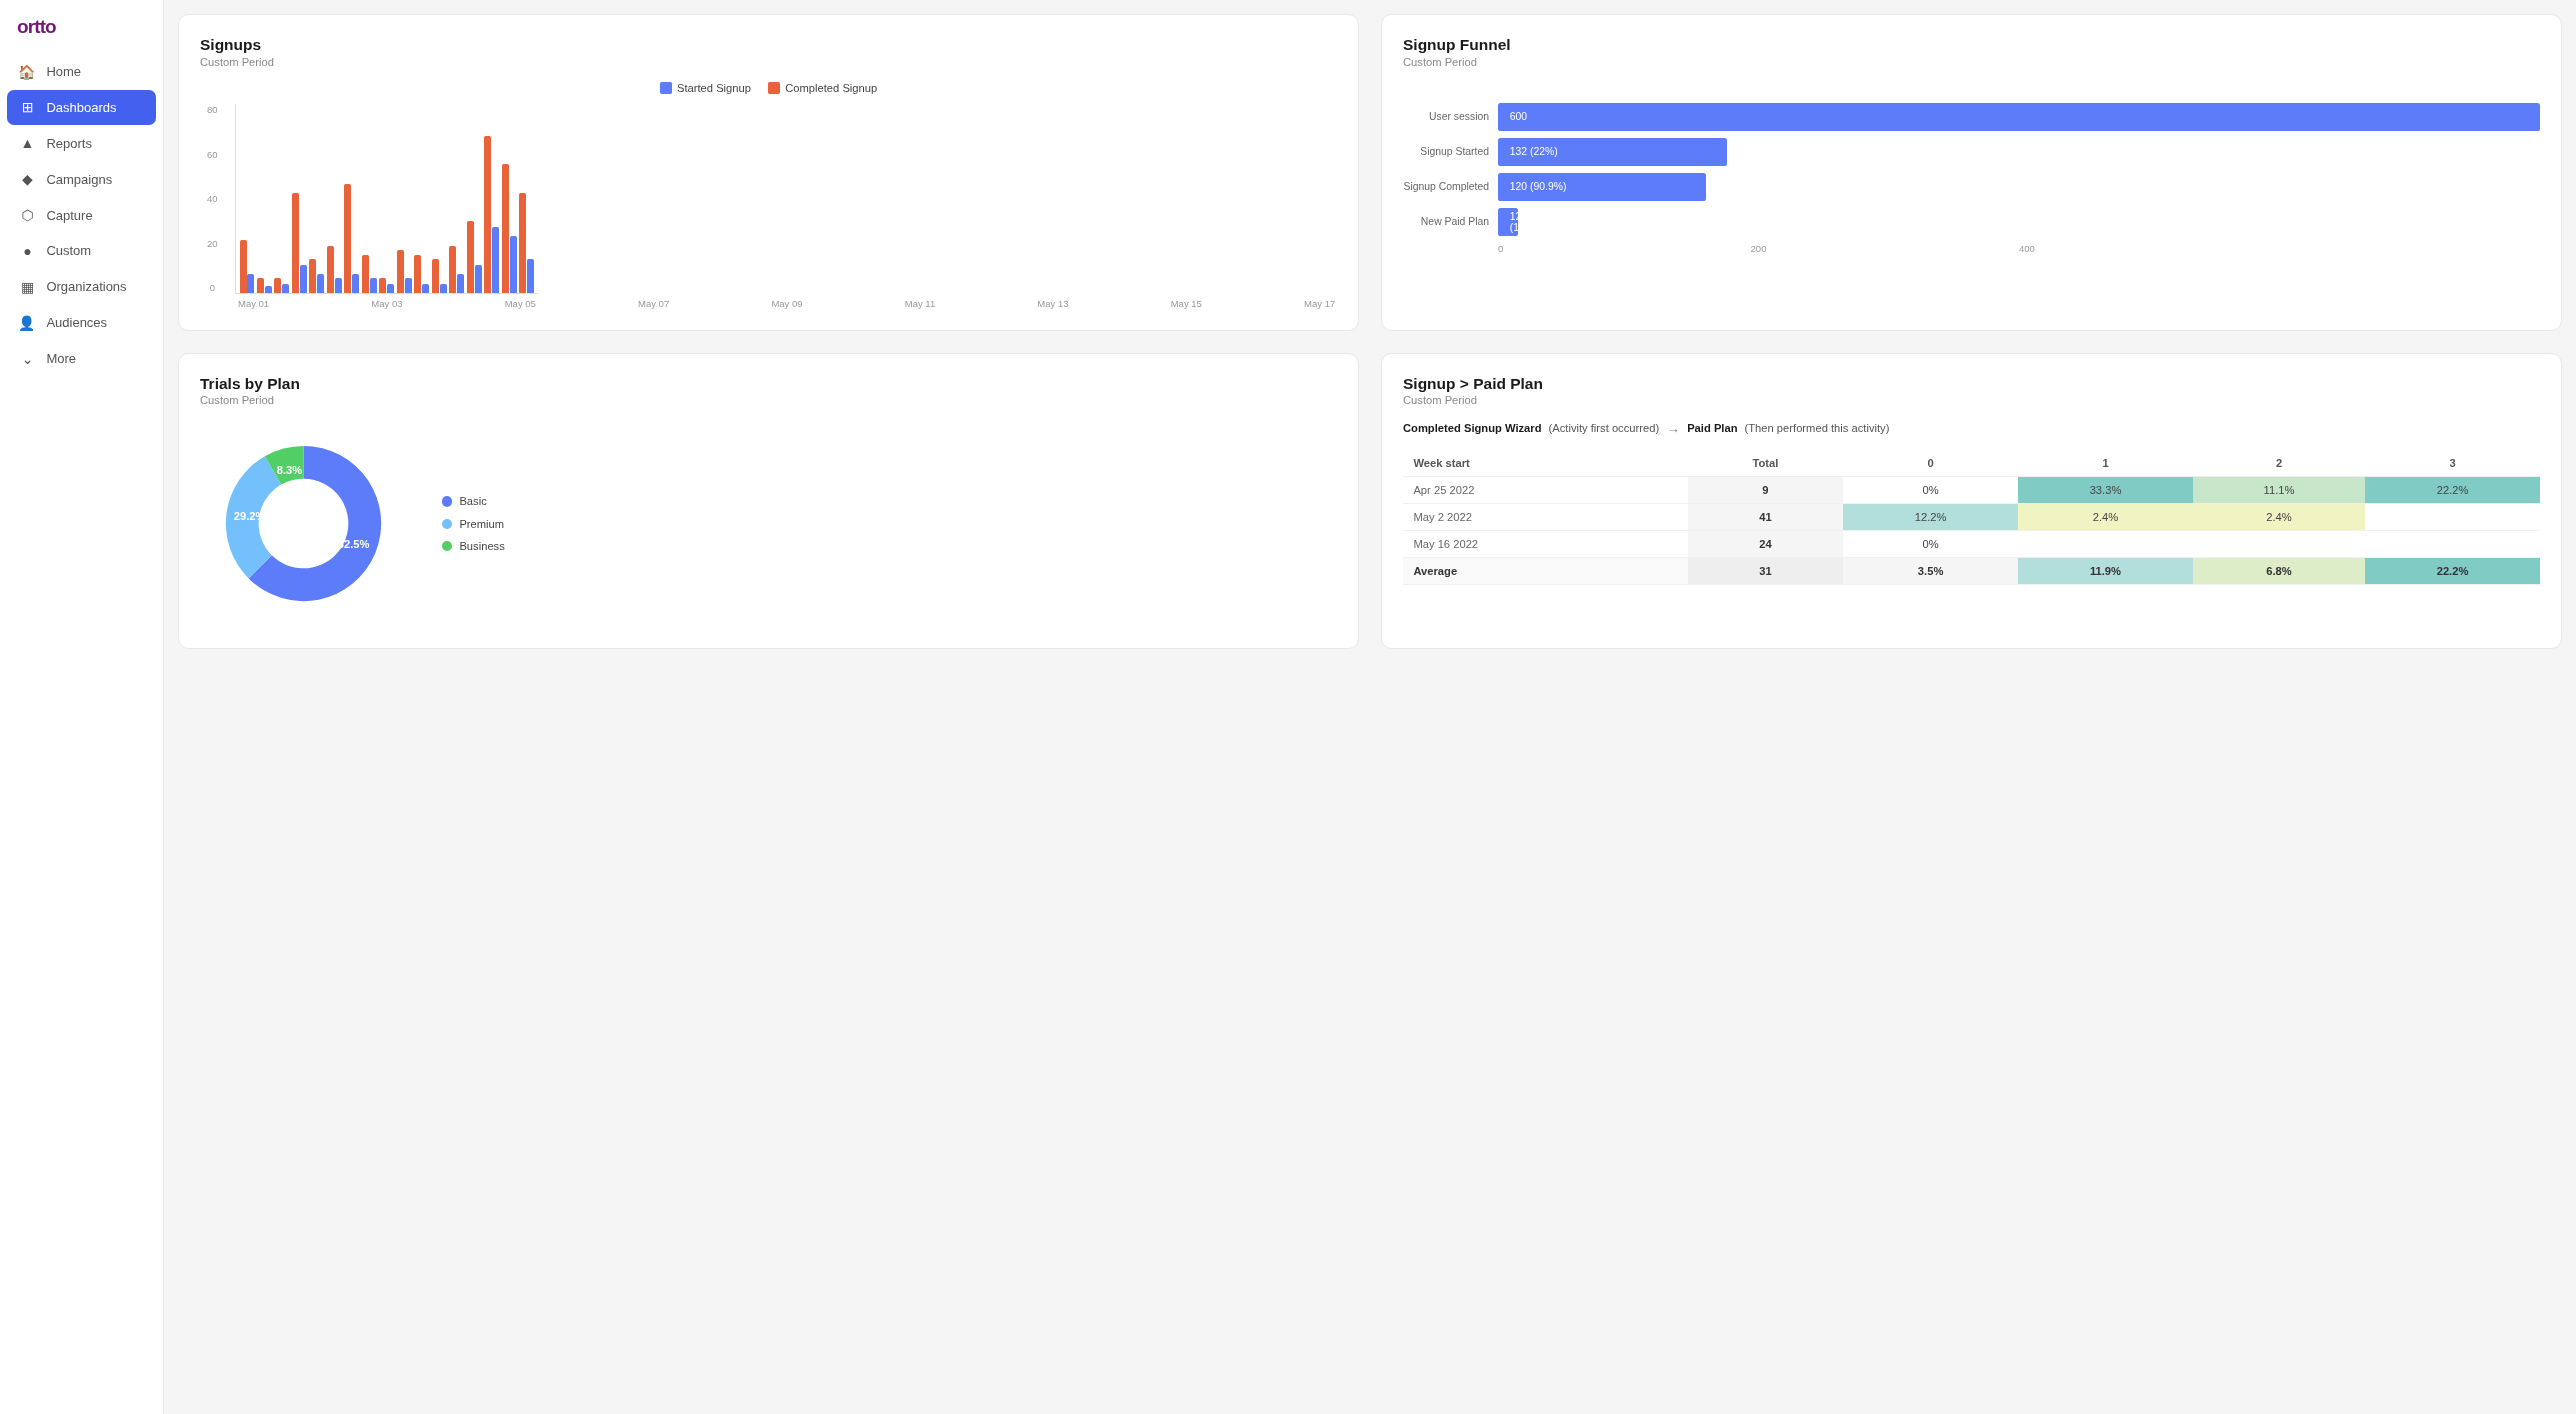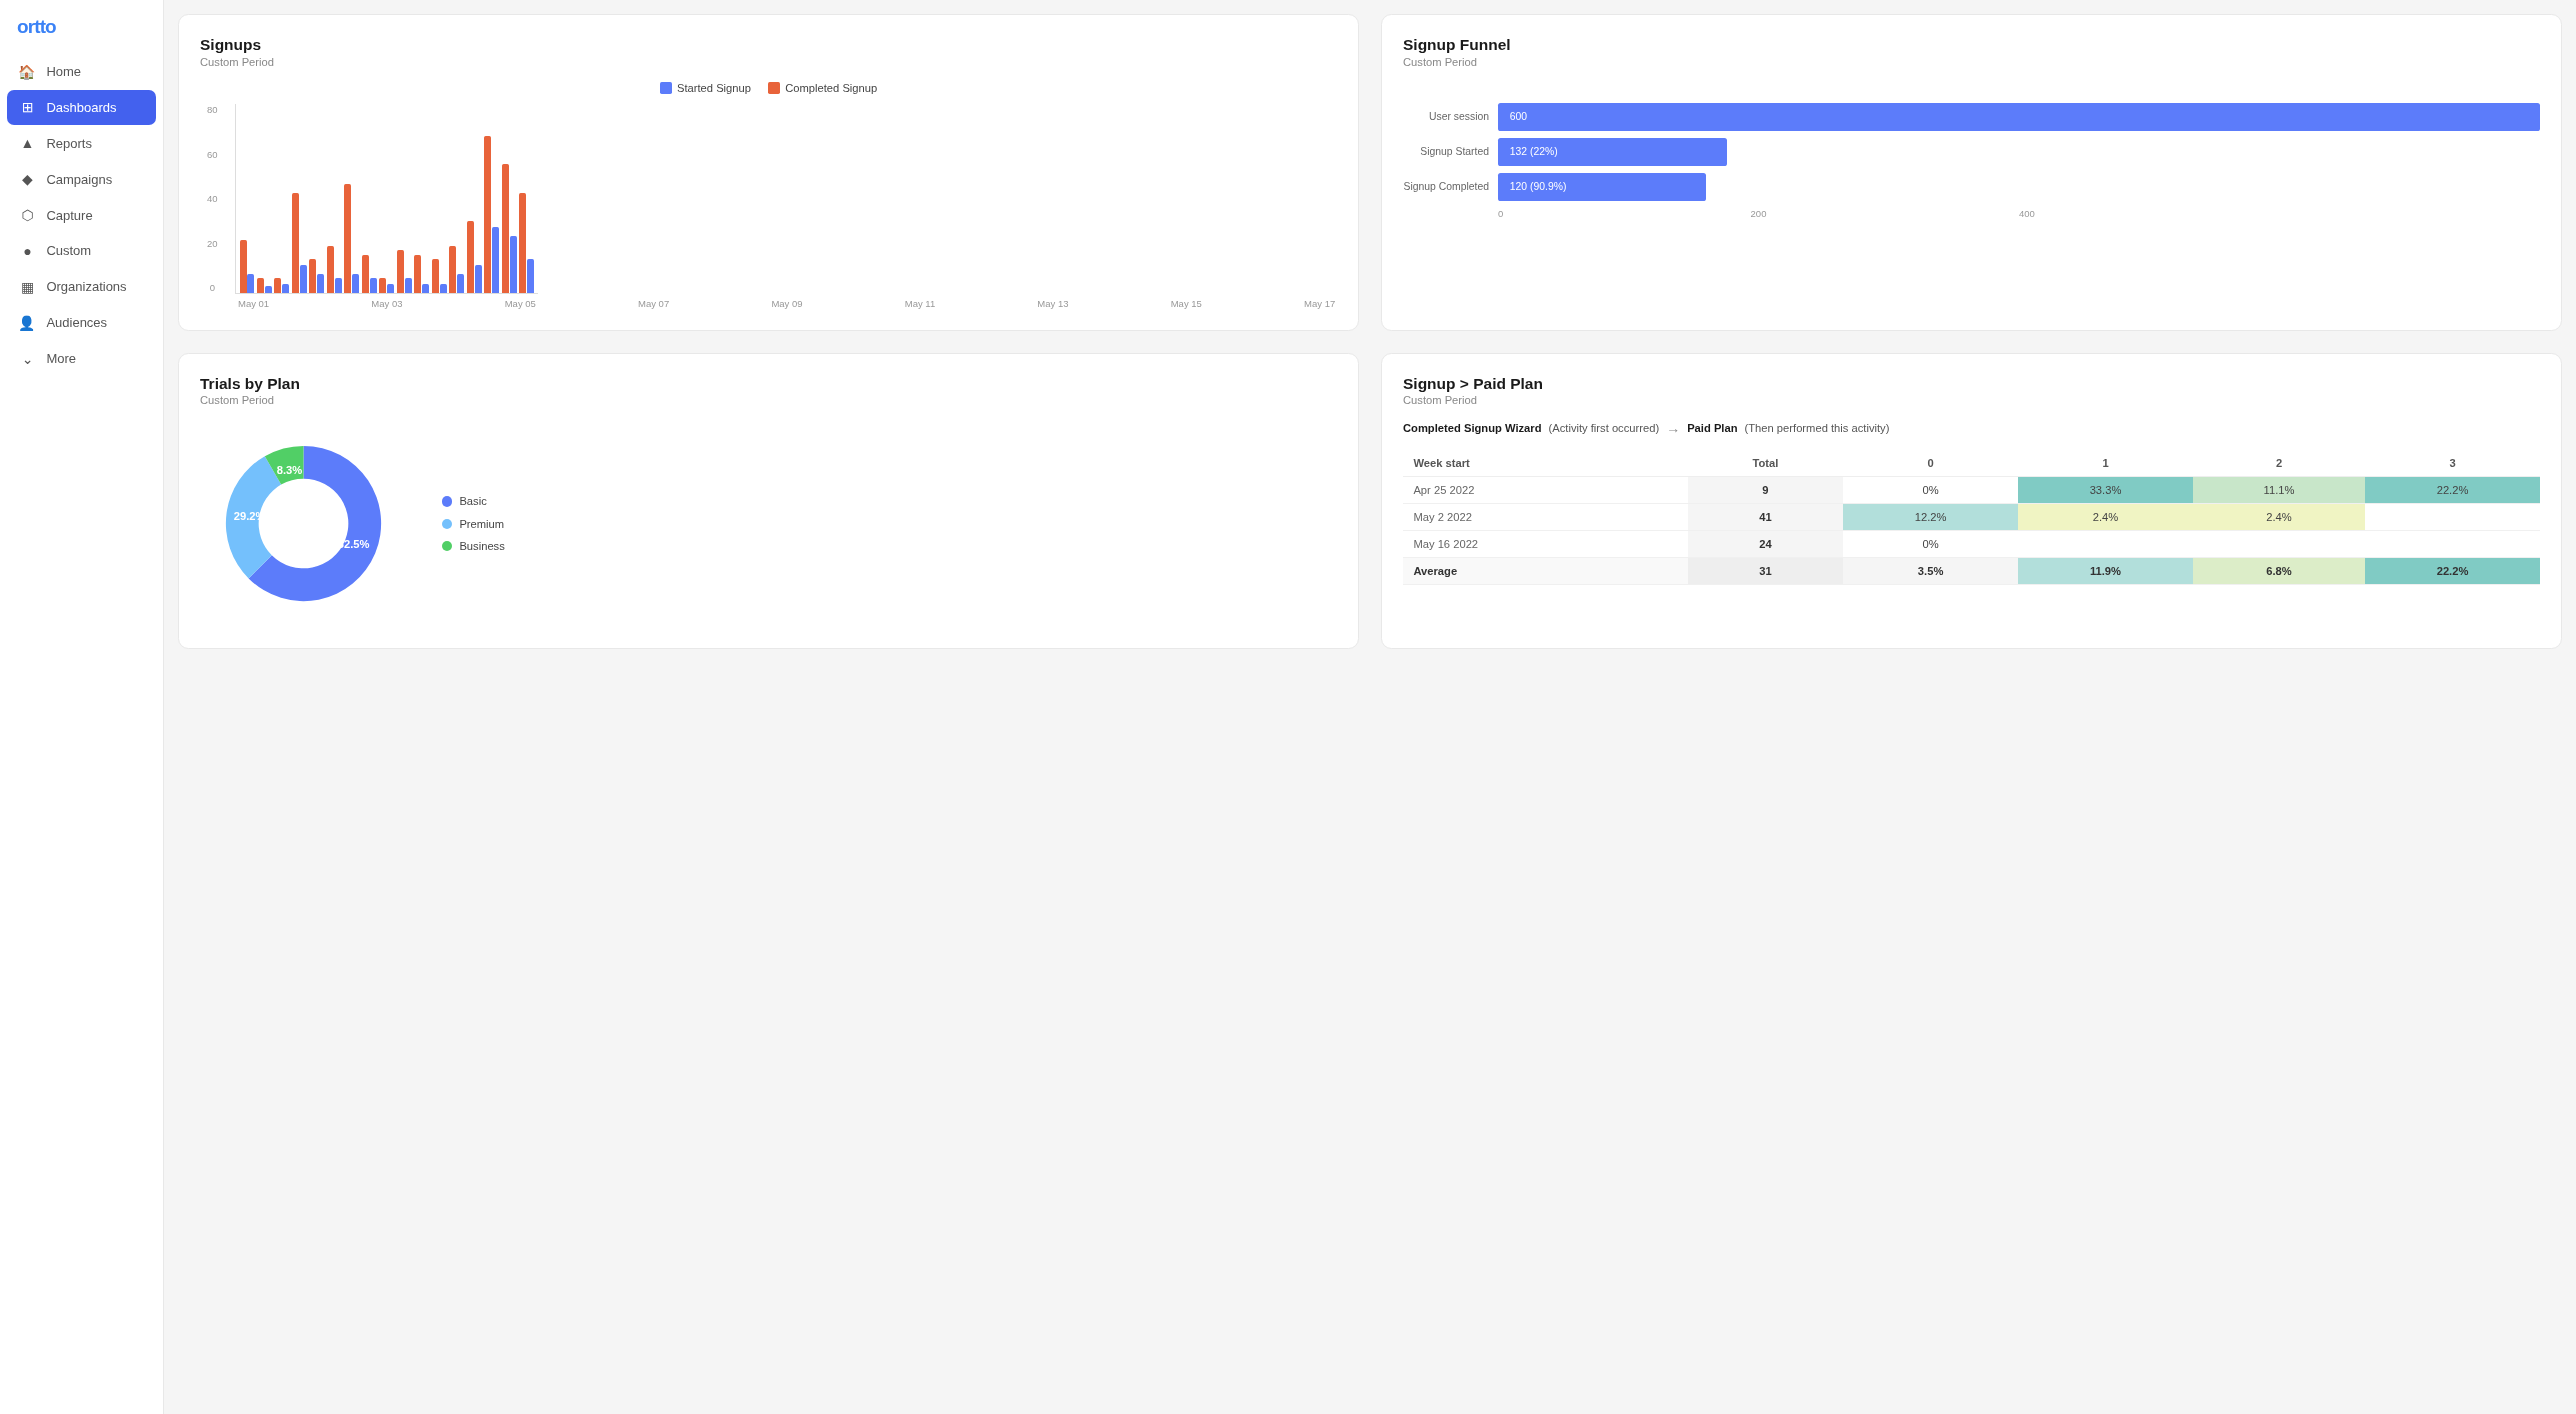--- a/index.html
+++ b/index.html
@@ -12,21 +12,21 @@
       background: #fff;
       border-right: 0.9px solid #e8e8e8;
       display: flex;
       flex-direction: column;
       padding-top: 0;
     }
     .sidebar-logo {
       padding: 15.5px 17px 17px;
       font-size: 19px;
       font-weight: 700;
-      color: #3b82f6;
+      color: #701a75;
       letter-spacing: -0.9px;
     }
     .sidebar-nav { display: flex; flex-direction: column; gap: 1.7px; padding: 0 7px; }
     .sidebar-item {
       display: flex; align-items: center; gap: 10.4px;
       padding: 8.6px 12px; border-radius: 7px;
       cursor: pointer; color: #555; font-size: 13px; font-weight: 500;
       transition: background 0.15s;
     }
     .sidebar-item.active { background: #4361ee; color: #fff; }
@@ -285,20 +285,28 @@
               <div class="funnel-bar" style="width: 22%; background: rgb(92, 124, 250); height: 100%;">
                 <span class="funnel-value" style="font-size: 10.4px; color: rgb(255, 255, 255);">132 (22%)</span>
               </div>
             </div>
           </div>
           <div class="funnel-row" style="margin-bottom: 7px;">
             <div class="funnel-label">Signup Completed</div>
             <div style="flex: 1 1 0%; position: relative; height: 28px;">
               <div class="funnel-bar" style="width: 20%; background: rgb(92, 124, 250); height: 100%;">
                 <span class="funnel-value" style="font-size: 10.4px; color: rgb(255, 255, 255);">120 (90.9%)</span>
+              </div>
+            </div>
+          </div>
+          <div class="funnel-row" style="margin-bottom: 7px;">
+            <div class="funnel-label">New Paid Plan</div>
+            <div style="flex: 1 1 0%; position: relative; height: 28px;">
+              <div class="funnel-bar" style="width: 2%; background: rgb(92, 124, 250); height: 100%;">
+                <span class="funnel-value" style="font-size: 10.4px; color: rgb(255, 255, 255);">12 (10%)</span>
               </div>
             </div>
           </div>
         </div>
       <div style="display:flex; padding-left:95px; margin-top:3.5px;">
         <span style="flex:0;width:0;font-size:9.5px;color:#999">0</span>
         <span style="flex:1;text-align:center;font-size:9.5px;color:#999">200</span>
         <span style="flex:1;text-align:left;font-size:9.5px;color:#999">400</span>
       </div>
     </div>

